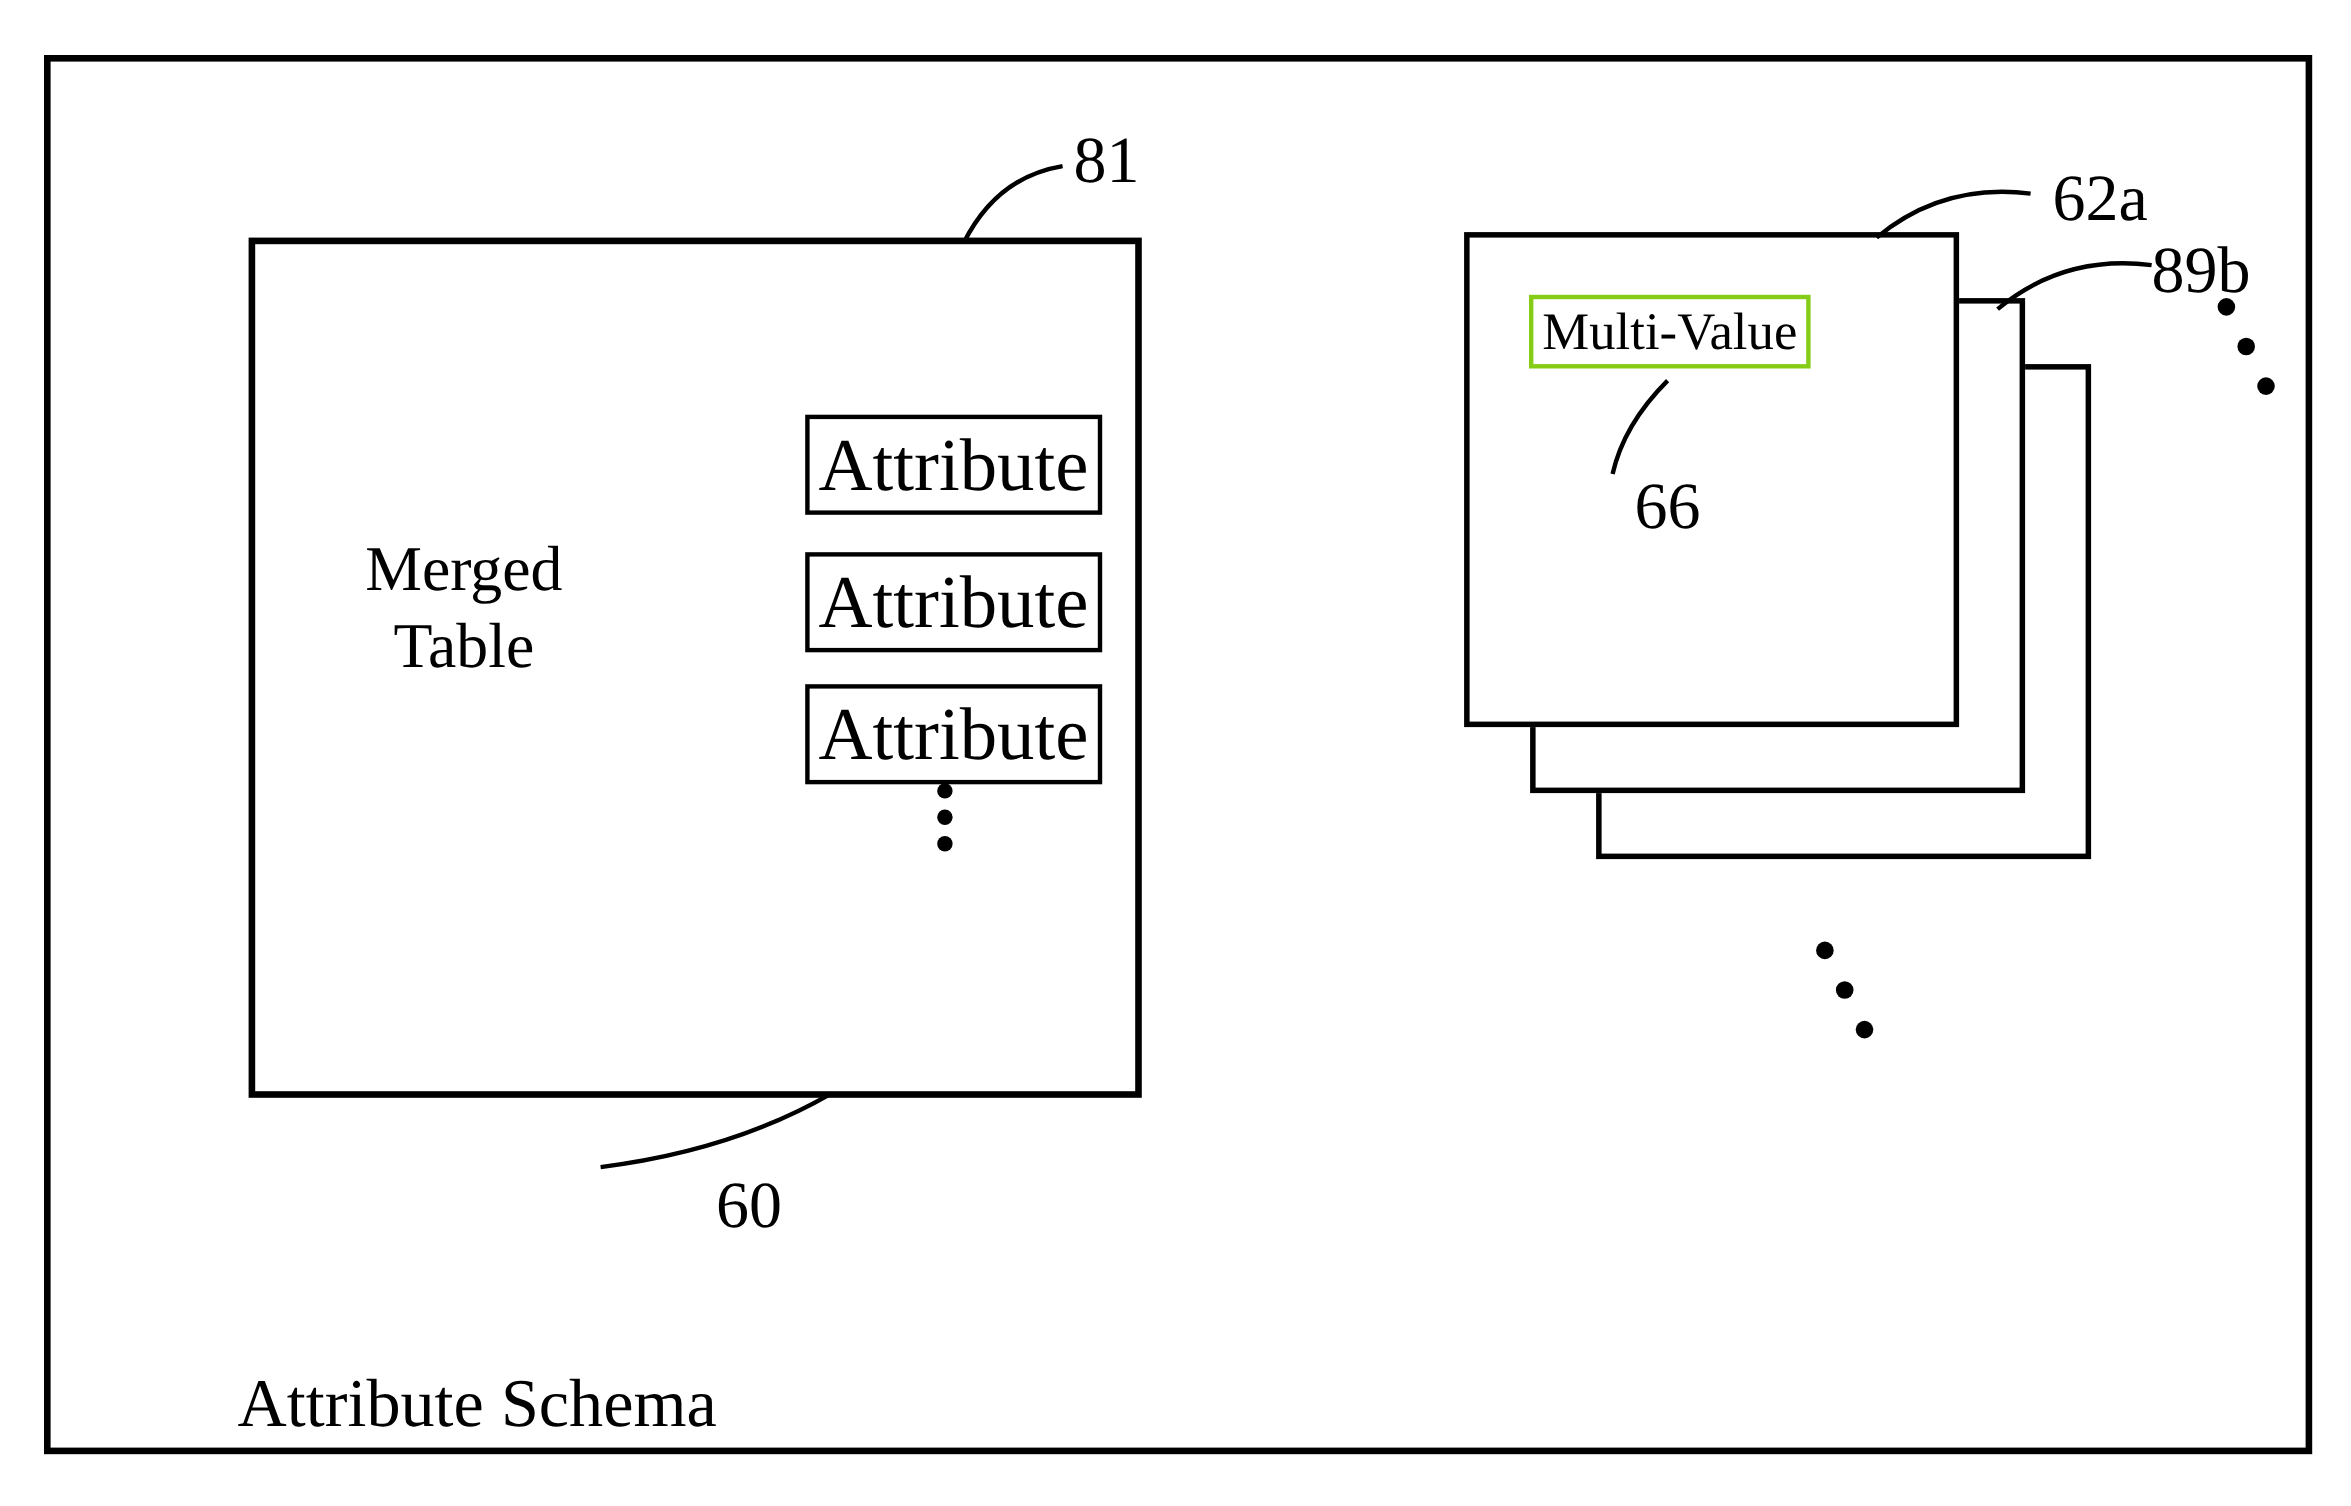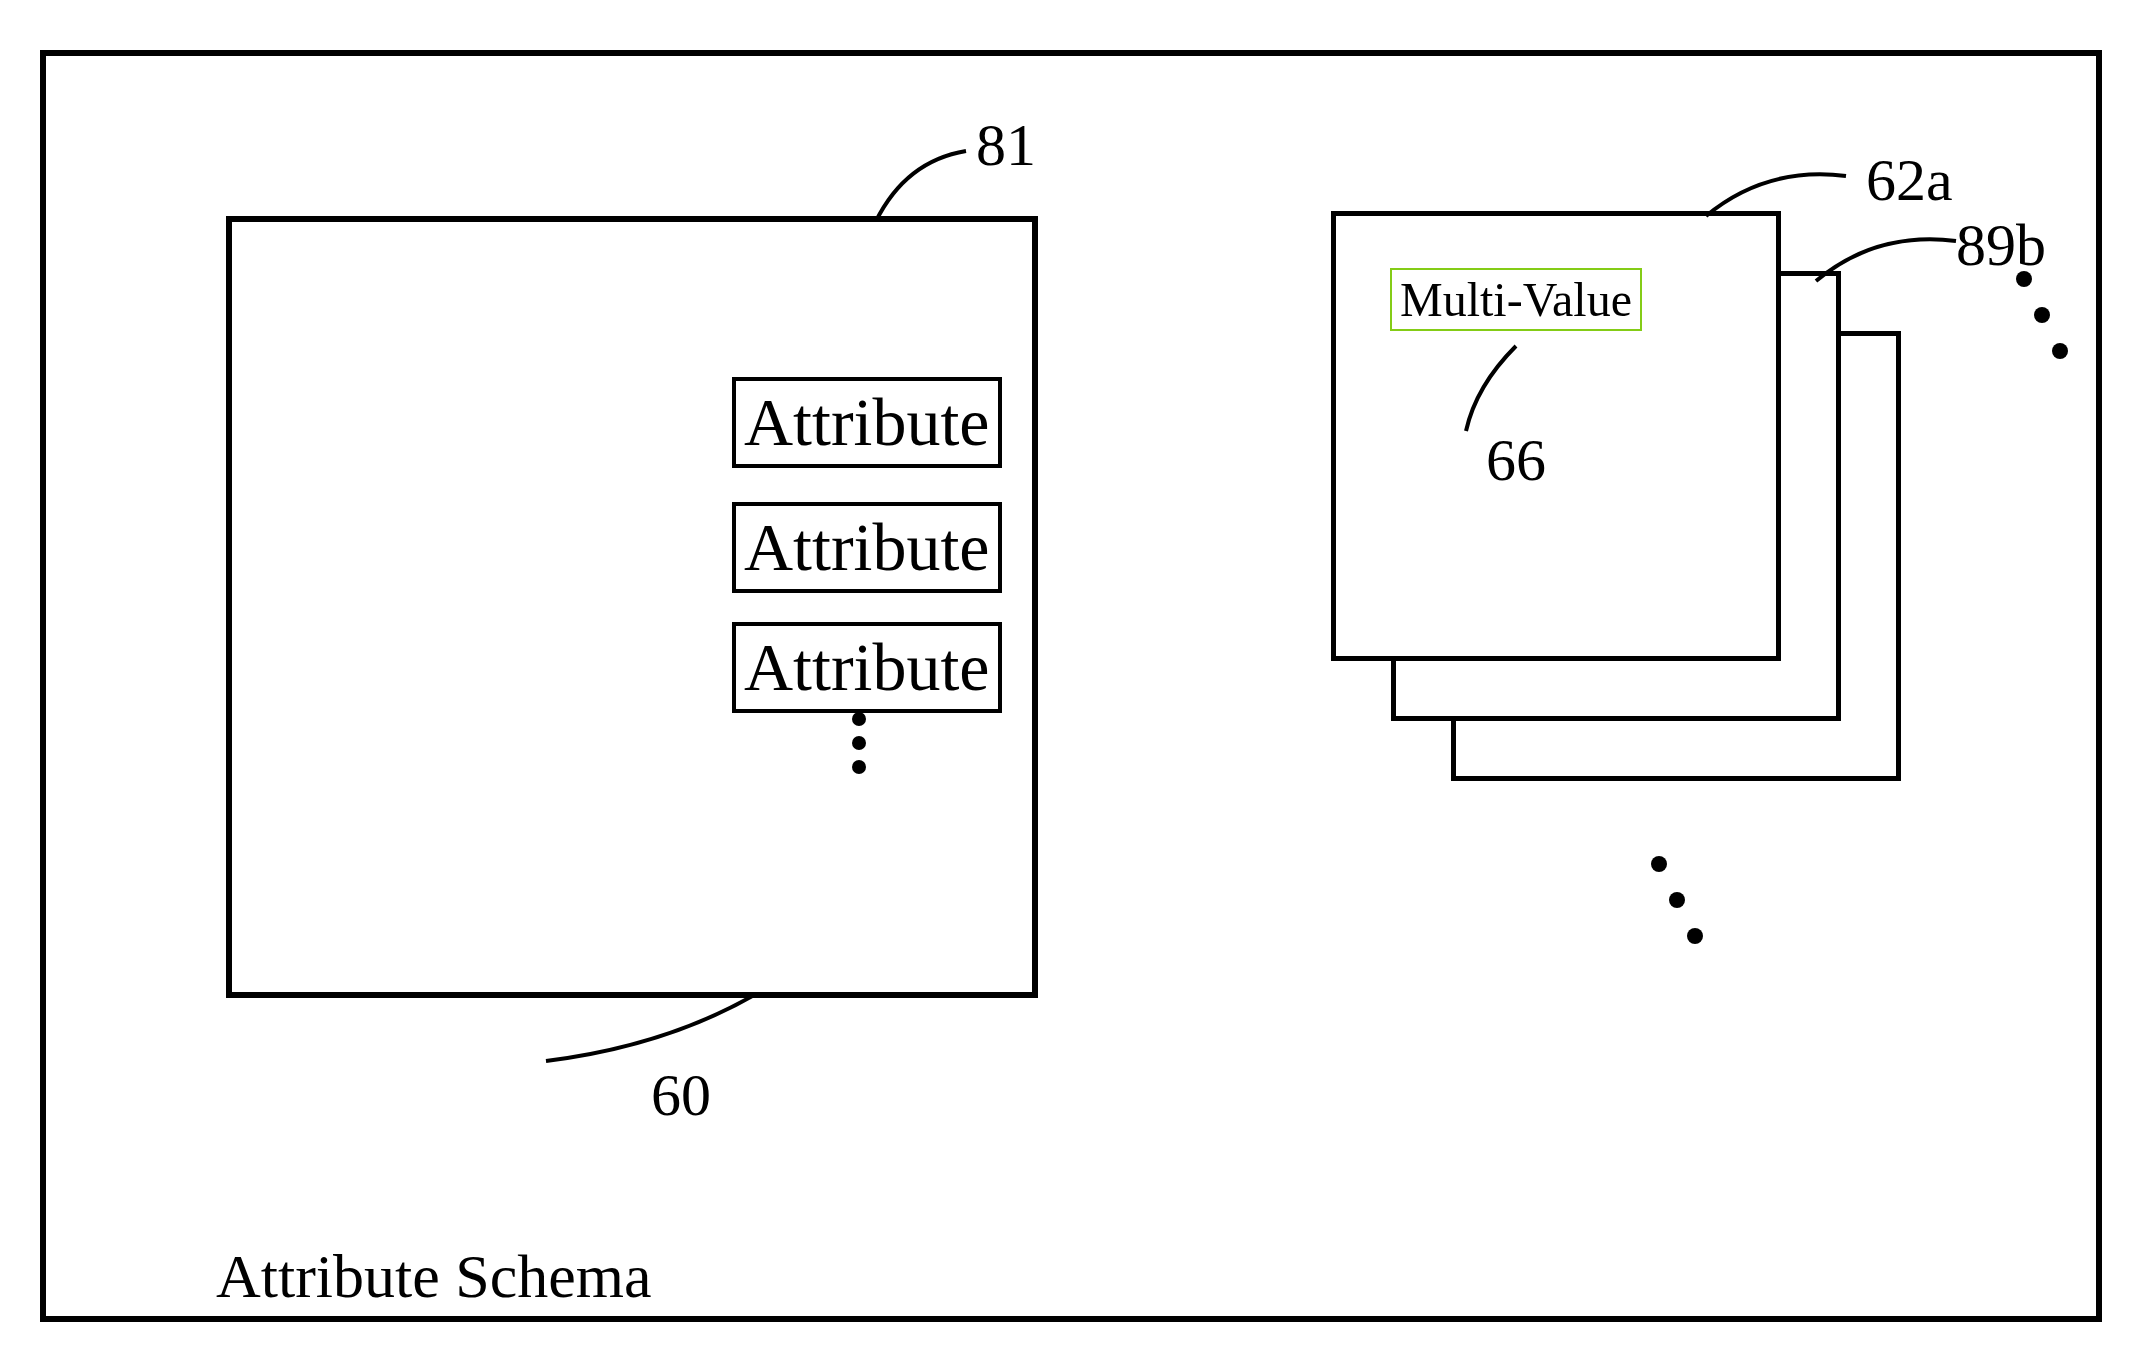--- a/index.html
+++ b/index.html
@@ -69,21 +69,21 @@
       border: 5px solid black;
       background: white;
     }
     .mv-1 { left: 1285px; top: 155px; width: 440px; height: 440px; }
     .mv-2 { left: 1345px; top: 215px; width: 440px; height: 440px; }
     .mv-3 { left: 1405px; top: 275px; width: 440px; height: 440px; }
     .mv-label {
       position: absolute;
       left: 1344px;
       top: 212px;
-      border: 2px solid #84cc16;
+      border: 4px solid #84cc16;
       font-size: 48px;
       padding: 2px 8px;
       background: white;
     }
     .callout-line {
       position: absolute;
       stroke: black;
       stroke-width: 4;
       fill: none;
     }
@@ -110,20 +110,24 @@
       font-size: 62px;
     }
   </style>
 </head>
 <body>
 
 <div class="canvas">
   <div class="outer-frame">
 
     <div class="merged-table-box">
+      <div class="merged-label">
+        <span style="white-space:pre-line;">Merged
+Table</span>
+      </div>
       <div class="attribute-box attr1">Attribute</div>
       <div class="attribute-box attr2">Attribute</div>
       <div class="attribute-box attr3">Attribute</div>
       <div class="attr-dots">
         <span></span>
           <span></span>
           <span></span>
       </div>
     </div>
 

